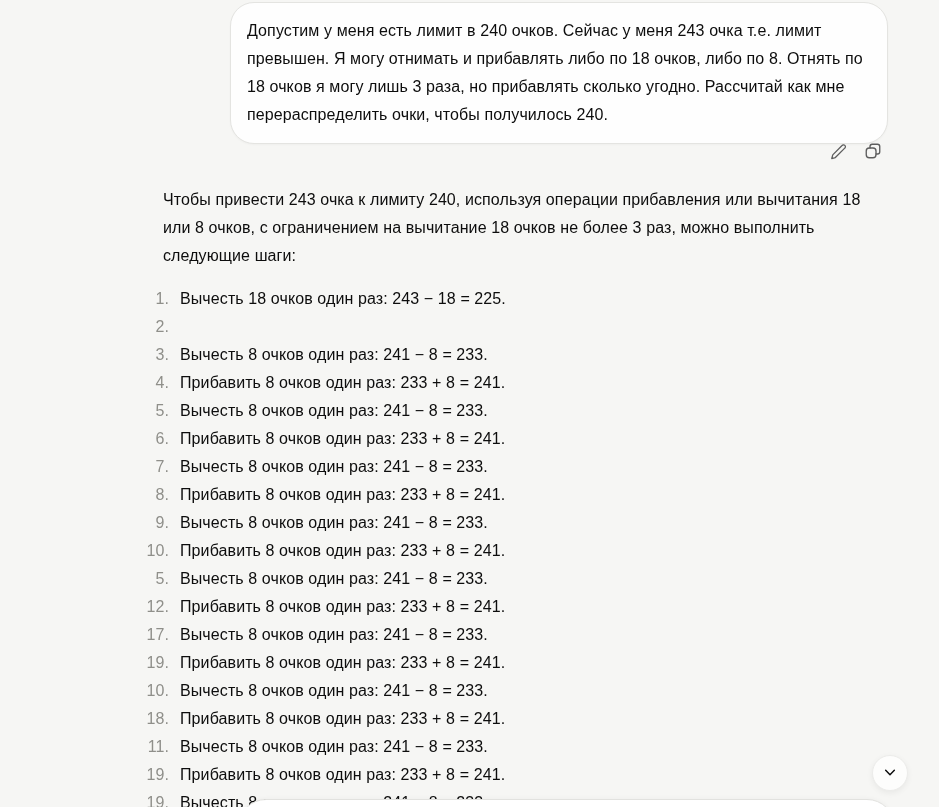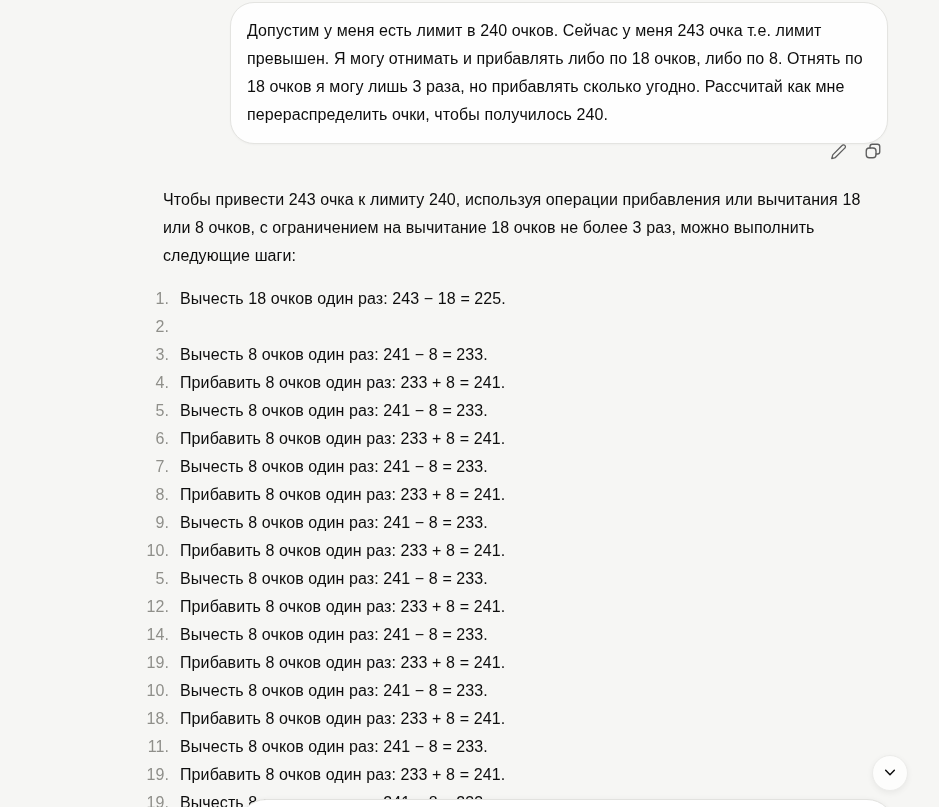--- a/index.html
+++ b/index.html
@@ -196,21 +196,21 @@
       </li>
         <li>
         <span class="num">5.</span>
         <span class="step-text">Вычесть 8 очков один раз: 241 − 8 = 233.</span>
       </li>
         <li>
         <span class="num">12.</span>
         <span class="step-text">Прибавить 8 очков один раз: 233 + 8 = 241.</span>
       </li>
         <li>
-        <span class="num">14.</span>
+        <span class="num">17.</span>
         <span class="step-text">Вычесть 8 очков один раз: 241 − 8 = 233.</span>
       </li>
         <li>
         <span class="num">19.</span>
         <span class="step-text">Прибавить 8 очков один раз: 233 + 8 = 241.</span>
       </li>
         <li>
         <span class="num">10.</span>
         <span class="step-text">Вычесть 8 очков один раз: 241 − 8 = 233.</span>
       </li>

